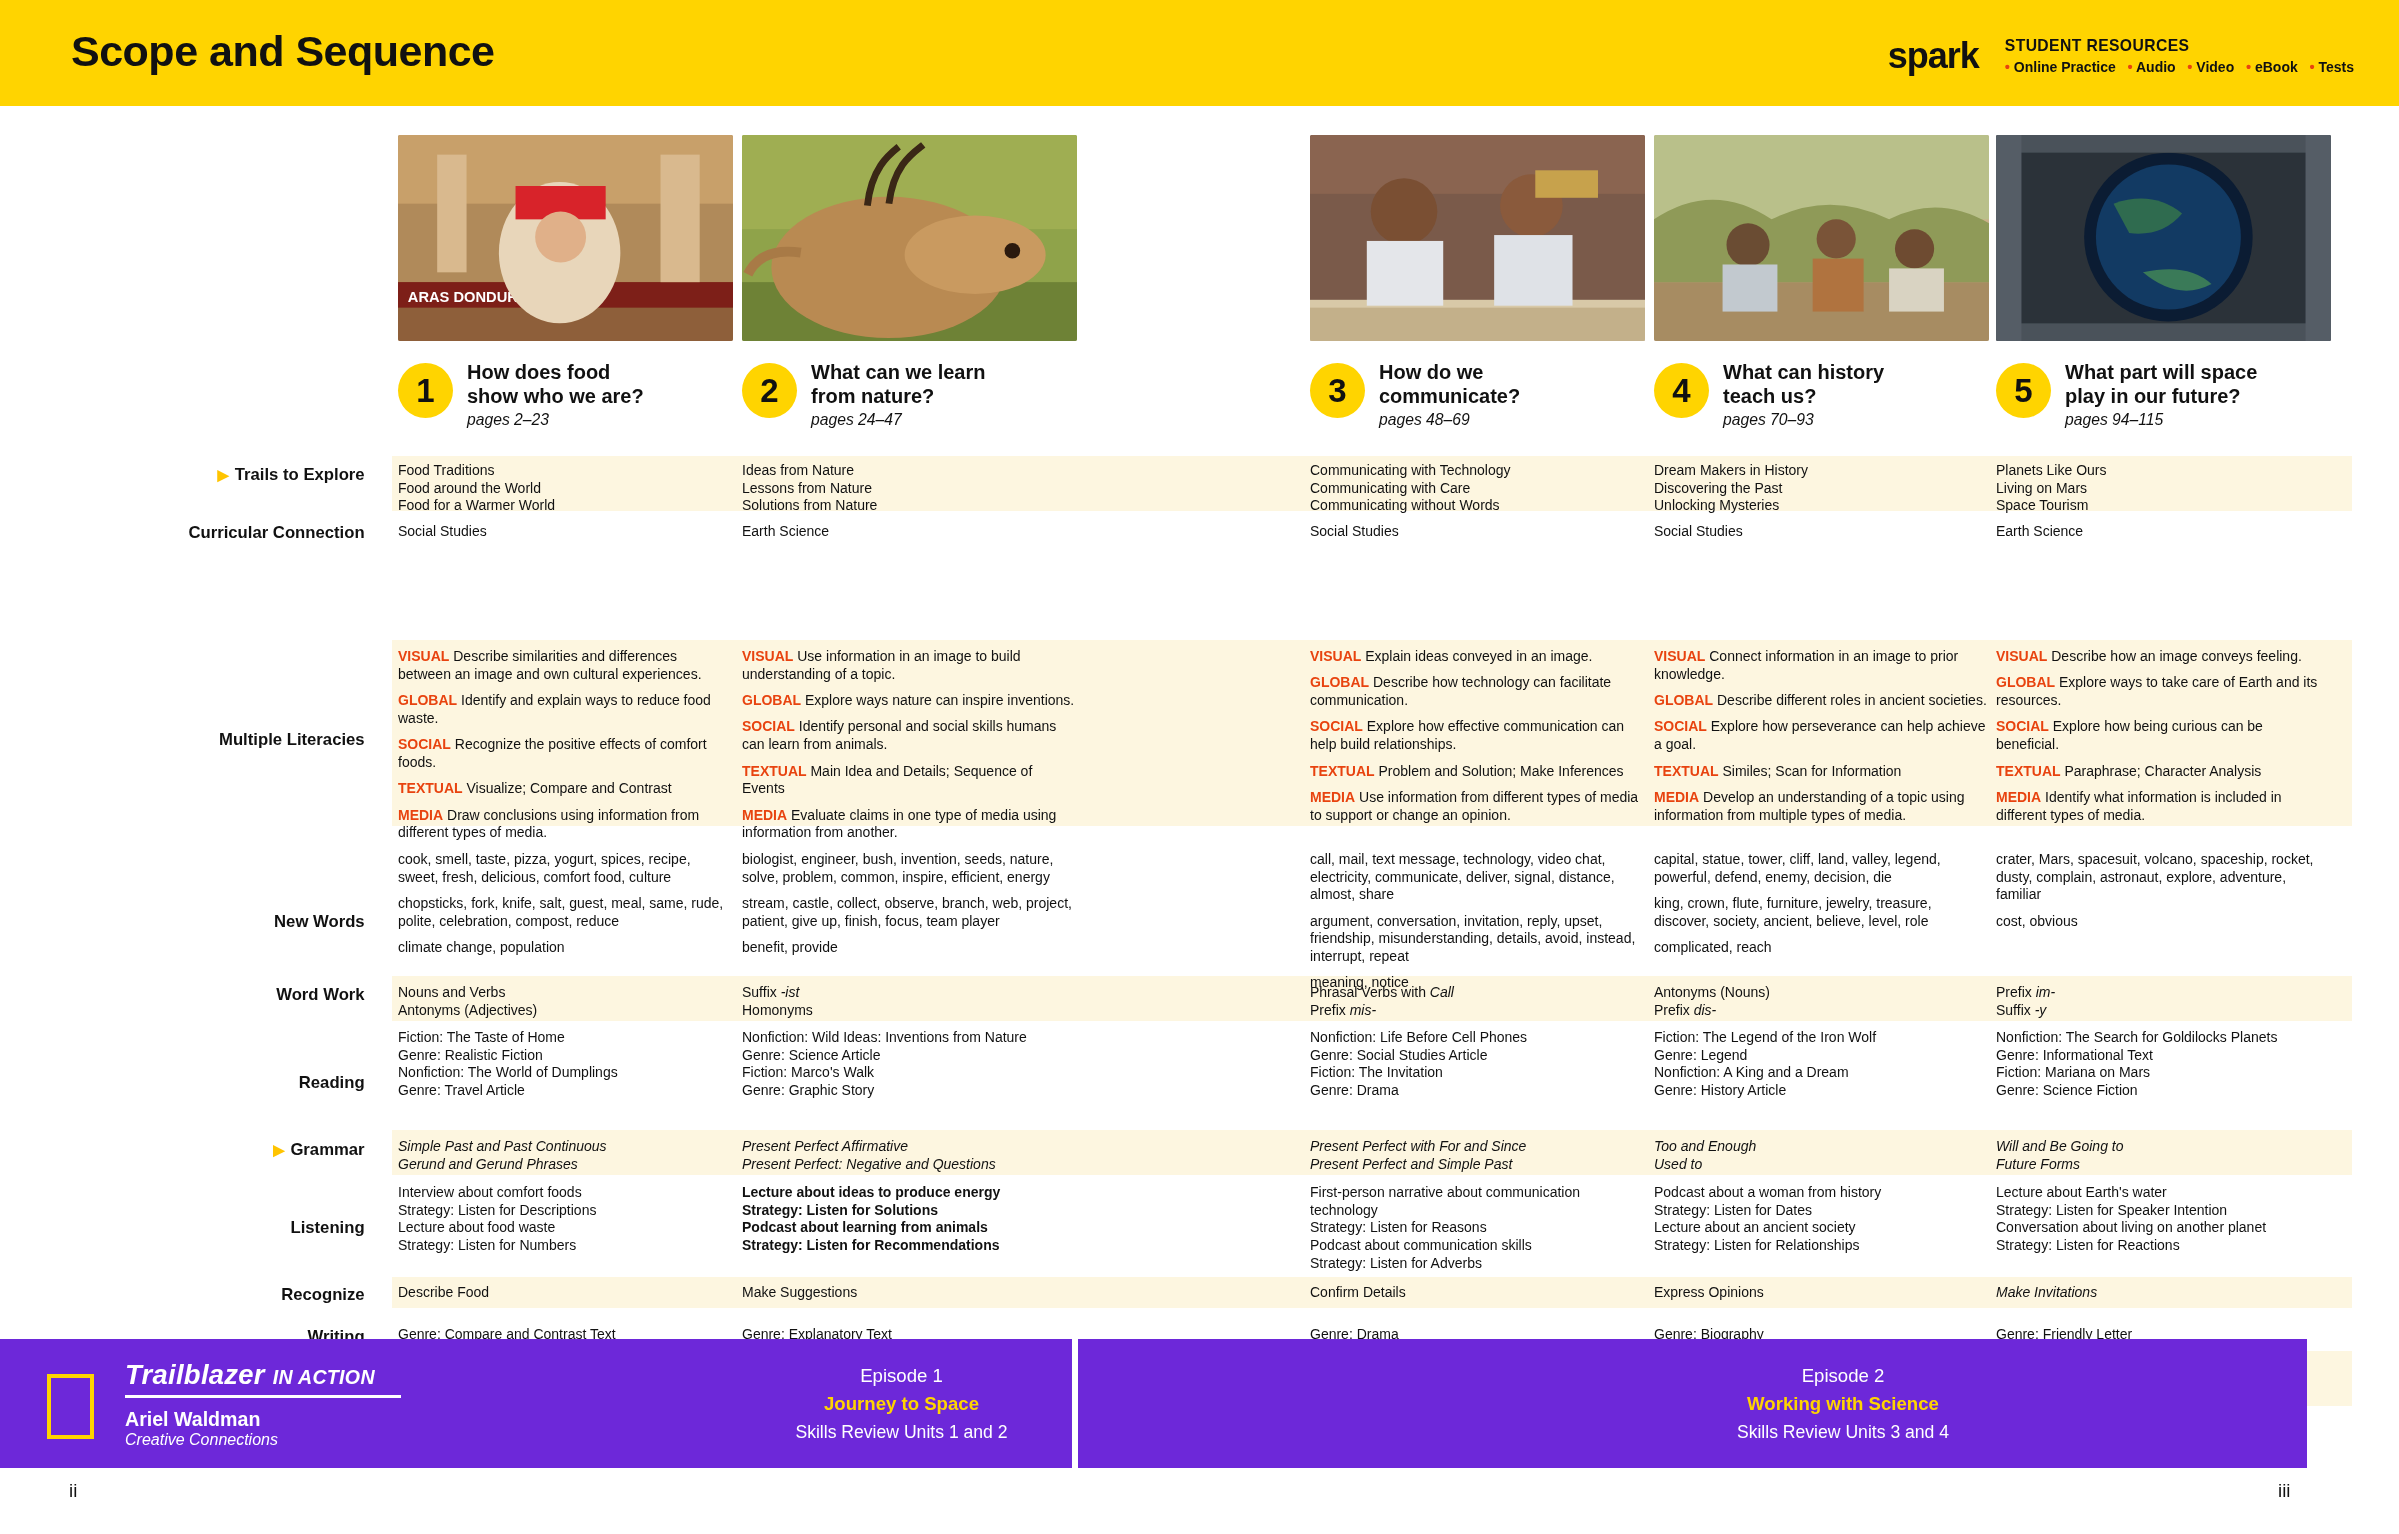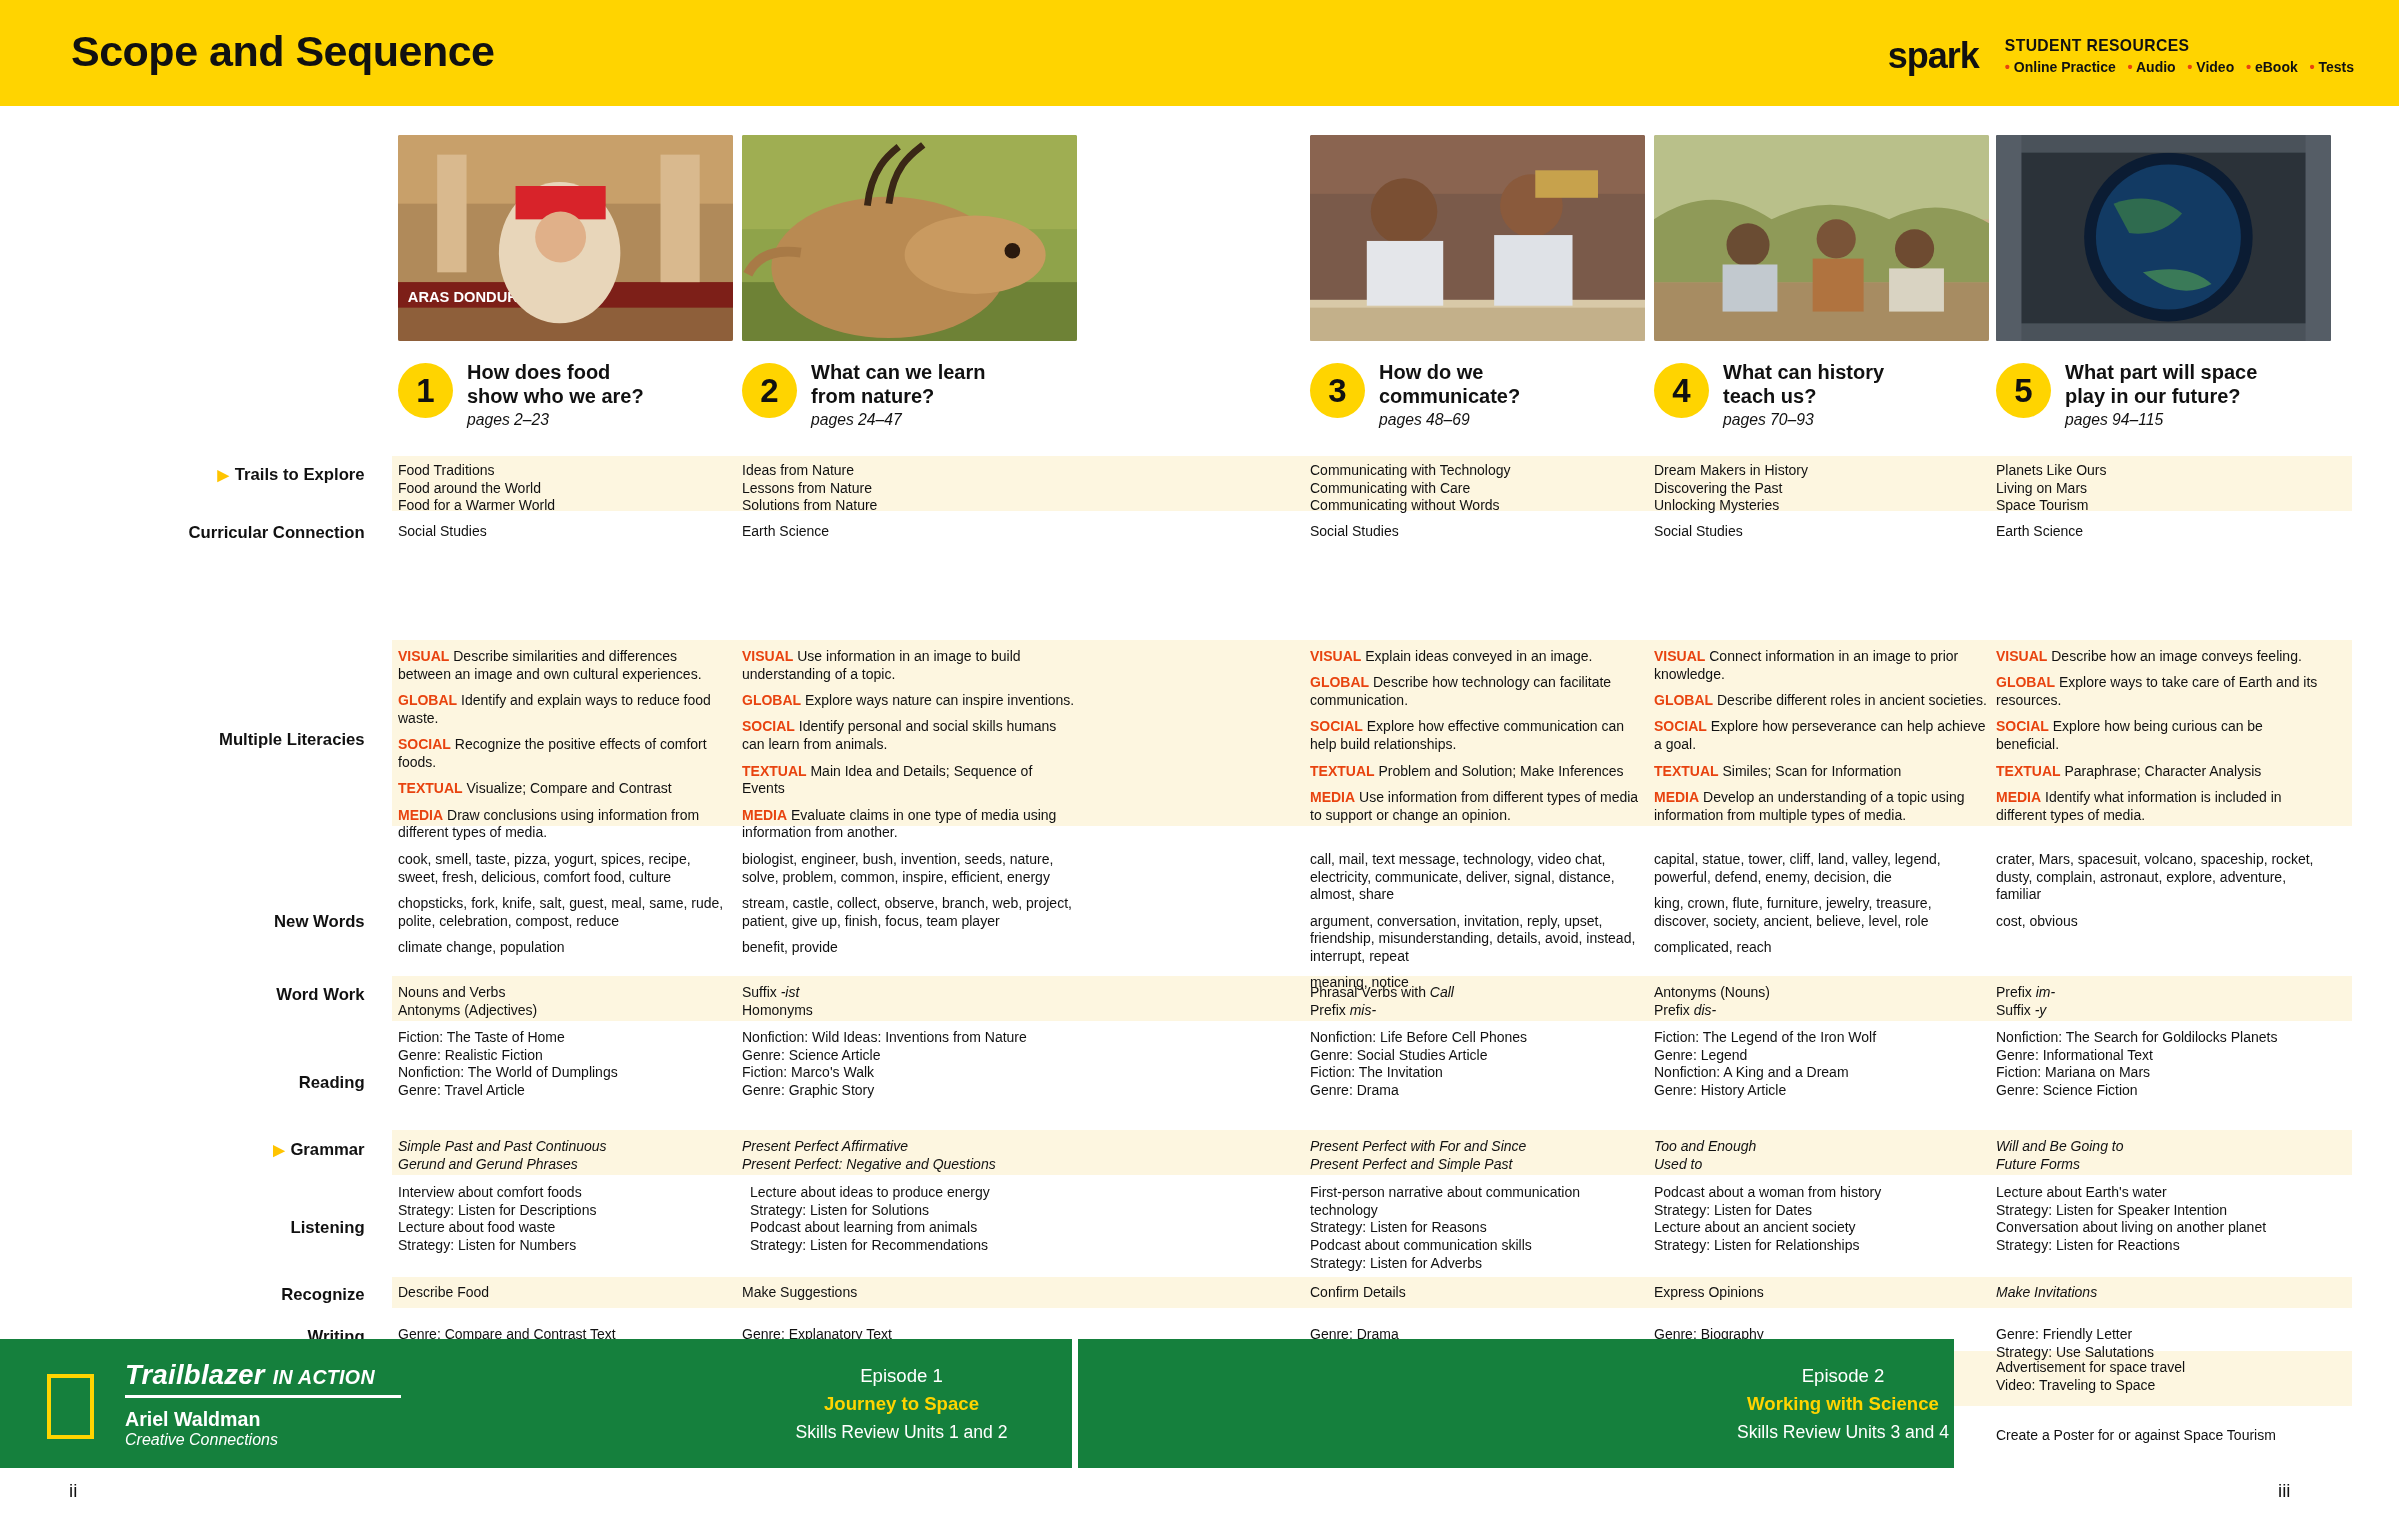--- a/index.html
+++ b/index.html
@@ -67,21 +67,21 @@
   .cell{
     position:absolute;font-size:14px;line-height:1.26;color:#111;
   }
   .cell p{margin:0 0 8.8px 0;}
   .cell p:last-child{margin-bottom:0;}
   .band{position:absolute;background:#fdf6e0;}
   .tagv{color:#e8430f;font-weight:bold;}
   .ital{font-style:italic;}
 
   
-  .footer{position:absolute;left:0;top:1339px;width:1954px;height:129px;background:#15803d;}
+  .footer{position:absolute;left:0;top:1339px;width:2307px;height:129px;background:#6d28d9;}
   .foot-white{position:absolute;left:1072px;top:0;width:5.9px;height:129px;background:#fff;}
   .tb-logo{
     position:absolute;left:39px;top:21.6px;width:69px;height:84px;
   }
   .ng-rect{
     position:absolute;left:7.8px;top:13.7px;width:39px;height:57px;border:4.9px solid #ffd400;
   }
   .tb-text{position:absolute;left:125px;top:19.6px;}
   .tb-title{font-size:27.4px;font-weight:bold;font-style:italic;color:#fff;letter-spacing:0.3px;}
   .tb-title .ina{font-weight:bold;font-style:italic;font-size:19.6px;}
@@ -218,21 +218,21 @@
         <p><span class="tagv">MEDIA</span> Evaluate claims in one type of media using information from another.</p>
       </div>
       <div class="cell" style="left:0;top:745px;width:333px;">
         <p>biologist, engineer, bush, invention, seeds, nature, solve, problem, common, inspire, efficient, energy</p>
         <p>stream, castle, collect, observe, branch, web, project, patient, give up, finish, focus, team player</p>
         <p>benefit, provide</p>
       </div>
       <div class="cell" style="left:0;top:878px;width:333px;">Suffix <span class="ital">-ist</span><br>Homonyms</div>
       <div class="cell" style="left:0;top:923px;width:333px;">Nonfiction: Wild Ideas: Inventions from Nature<br>Genre: Science Article<br>Fiction: Marco's Walk<br>Genre: Graphic Story</div>
       <div class="cell ital" style="left:0;top:1032px;width:333px;">Present Perfect Affirmative<br>Present Perfect: Negative and Questions</div>
-      <div class="cell" style="left:8px;top:1078px;width:333px;">Lecture about ideas to produce energy<br>Strategy: Listen for Solutions<br>Podcast about learning from animals<br>Strategy: Listen for Recommendations</div>
+      <div class="cell" style="left:0;top:1078px;width:333px;font-weight:bold;">Lecture about ideas to produce energy<br>Strategy: Listen for Solutions<br>Podcast about learning from animals<br>Strategy: Listen for Recommendations</div>
       <div class="cell" style="left:0;top:1178px;width:333px;">Make Suggestions</div>
       <div class="cell" style="left:0;top:1220px;width:333px;">Genre: Explanatory Text<br>Strategy: Give Reasons</div>
       <div class="cell" style="left:0;top:1253px;width:333px;">Illustration about making cities greener<br>Video: A Cool City</div>
       <div class="cell" style="left:0;top:1321px;width:333px;">Make a Plan for a Green Area</div>
     </div>
 
     <div class="col" style="left:1310px;width:341px;">
       <div class="colimg" style="left:0;top:29px;width:335px;height:206px;">
         <svg class="imgbox" viewBox="0 0 342 210" preserveAspectRatio="none">
           <rect width="342" height="210" fill="#7a5a4a"></rect>

